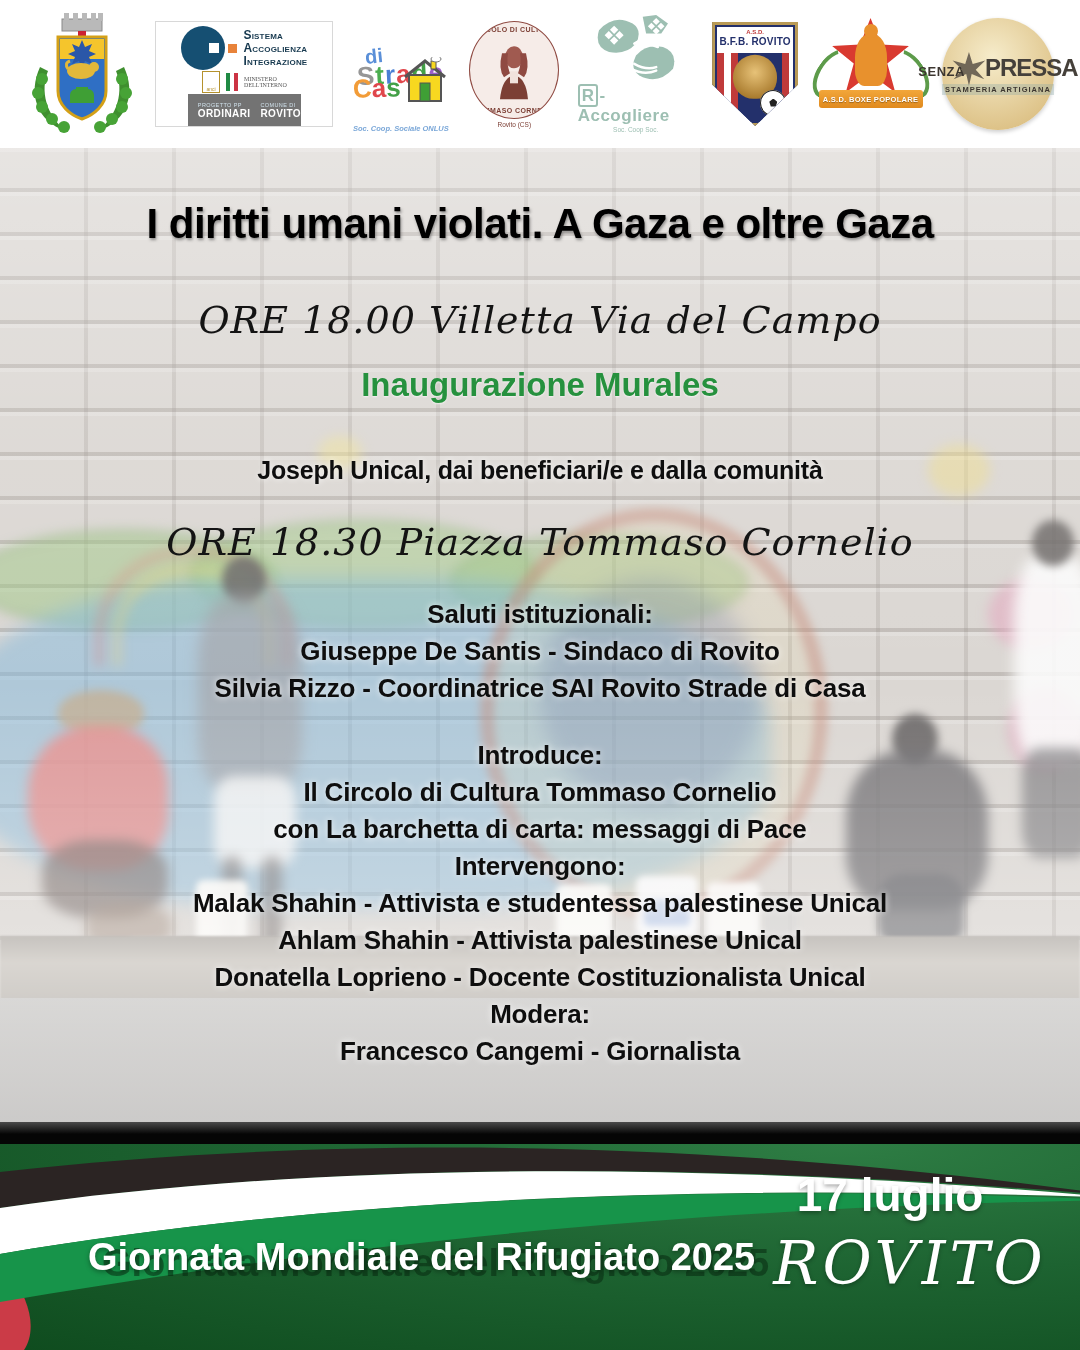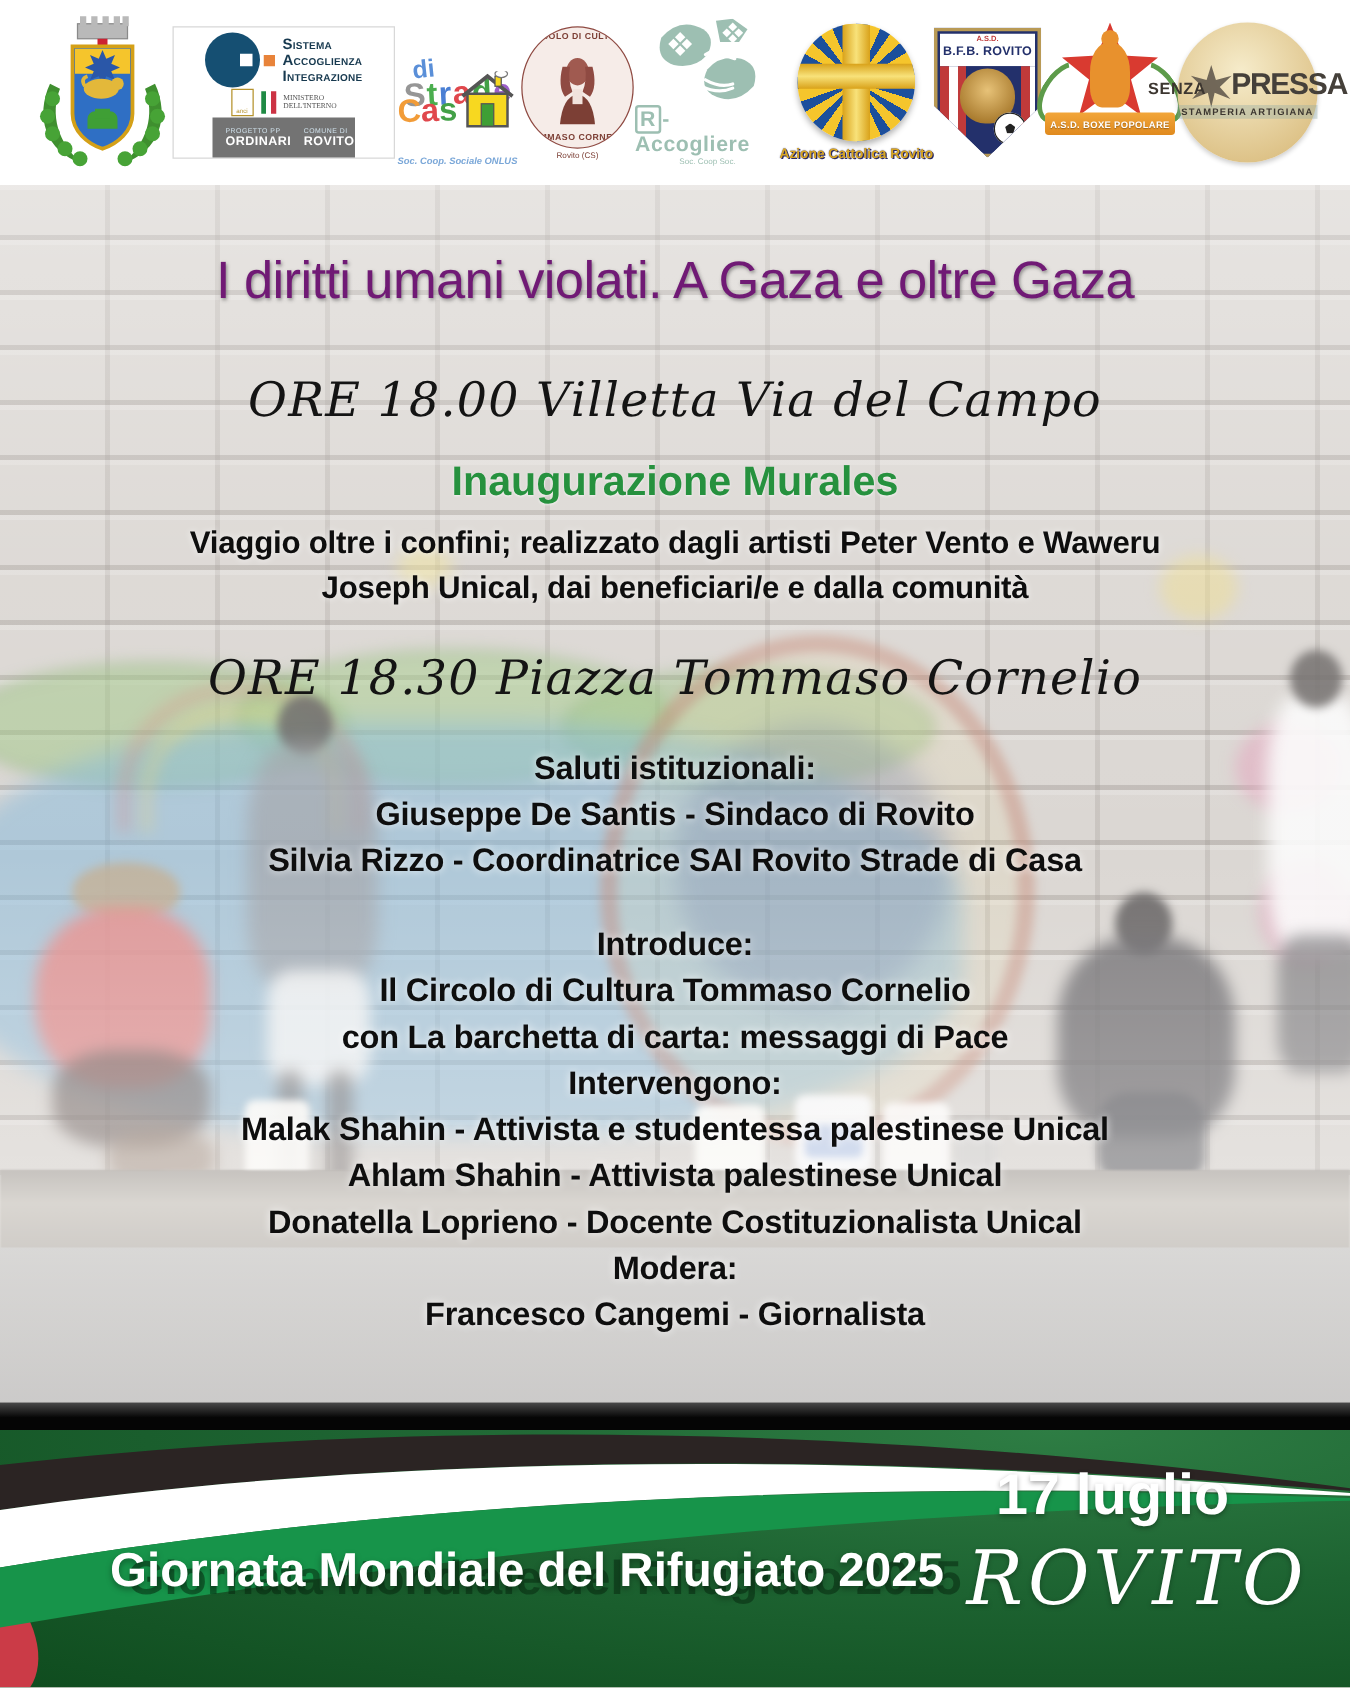--- a/index.html
+++ b/index.html
@@ -81,21 +81,21 @@
   .wall{position:absolute;inset:0;height:800px;background-color:#cac4be;
     background-image:
       repeating-linear-gradient(180deg,rgba(255,255,255,.18) 0 4px,transparent 4px 40px,rgba(110,100,92,.4) 40px 44px),
       repeating-linear-gradient(90deg,transparent 0 84px,rgba(110,100,92,.28) 84px 88px);}
   .ph{position:absolute;filter:blur(6px);}
   .curb{position:absolute;left:0;top:788px;width:100%;height:66px;background:linear-gradient(180deg,#8d867e,#b3aca2 40%,#9c958c);filter:blur(1px);}
   .asphalt{position:absolute;left:0;top:850px;width:100%;height:124px;background:linear-gradient(180deg,#b0aeab,#999693 70%,#8d8a88);}
   .overlay{position:absolute;inset:0;background:linear-gradient(180deg,rgba(255,255,255,.55),rgba(255,255,255,.38) 30%,rgba(255,255,255,.32) 55%,rgba(255,255,255,.5) 80%,rgba(255,255,255,.55));z-index:5;}
   
   .ptext{position:absolute;left:0;width:100%;text-align:center;z-index:10;color:#0e0e0e;}
-  .title{top:52px;font-size:42px;font-weight:normal;letter-spacing:-.5px;color:#701a75;text-shadow:1px 2px 3px rgba(70,70,70,.55);white-space:nowrap;}
+  .title{top:52px;font-size:42px;font-weight:bold;letter-spacing:-.5px;color:#000000;text-shadow:1px 2px 3px rgba(70,70,70,.55);white-space:nowrap;}
   .script{font-family:"DejaVu Serif","Liberation Serif",serif;font-style:italic;font-weight:500;color:#141414;}
   .script1{top:150px;font-size:38px;letter-spacing:1px;}
   .script2{top:372px;font-size:38px;letter-spacing:1px;}
   .greenhead{top:218px;font-size:33px;font-weight:bold;color:#26913E;text-shadow:0 1px 2px rgba(255,255,255,.7);}
   .mline{font-size:25px;font-weight:bold;letter-spacing:-.2px;text-shadow:0 0 6px rgba(255,255,255,.8);}
   .m1{top:272px;} .m2{top:308px;}
   .program{top:448px;display:flex;flex-direction:column;}
   .program .line{font-size:26px;font-weight:bold;line-height:37px;letter-spacing:-.2px;text-shadow:0 0 7px rgba(255,255,255,.85);}
   .program .line.gap-before{margin-top:30px;}
   
@@ -224,27 +224,20 @@
           <rect x="78" y="6" width="6" height="6"></rect>
         <rect x="70" y="14" width="6" height="6"></rect>
           <rect x="78" y="14" width="6" height="6"></rect>
       </g>
       <path d="M50 34 q14 -8 26 -4 M48 40 q16 -8 30 -2 M46 64 q16 8 30 2 M50 58 q14 8 26 4" stroke="#fff" stroke-width="3" fill="none" stroke-linecap="round"></path>
     </svg>
     <div class="racc-title"><span class="rbox">R</span><span>-Accogliere</span></div>
     <div class="racc-sub">Soc. Coop Soc.</div>
   </div>
 
-  <div class="logo azione">
-    <div class="az-circle">
-      <div class="az-cross-v"></div>
-        <div class="az-cross-h"></div>
-    </div>
-    <div class="az-label">Azione Cattolica Rovito</div>
-  </div>
 
   <div class="logo bfb">
     <div class="bfb-shield">
       <div class="bfb-band">
         <div class="bfb-asd">A.S.D.</div>
         <div class="bfb-name">B.F.B. ROVITO</div>
       </div>
       <div class="bfb-body"></div>
       <div class="bfb-lion"></div>
       <div class="bfb-ball"></div>
@@ -311,21 +304,20 @@
   <div class="ph" style="left:878px;top:726px;width:86px;height:74px;background:rgba(40,40,46,.78);border-radius:30%;filter:blur(4px);"></div>
   <div class="ph" style="left:176px;top:796px;width:26px;height:40px;background:rgba(96,138,66,.7);border-radius:40% 40% 20% 20%;filter:blur(3px);"></div>
 
   <div class="curb"></div>
   <div class="asphalt"></div>
   <div class="overlay"></div>
 
   <div class="ptext title">I diritti umani violati. A Gaza e oltre Gaza</div>
   <div class="ptext script script1">ORE 18.00 Villetta Via del Campo</div>
   <div class="ptext greenhead">Inaugurazione Murales</div>
-  <div class="ptext mline m1">Viaggio oltre i confini; realizzato dagli artisti Peter Vento e Waweru</div>
   <div class="ptext mline m2">Joseph Unical, dai beneficiari/e e dalla comunità</div>
   <div class="ptext script script2">ORE 18.30 Piazza Tommaso Cornelio</div>
 
   <div class="ptext program">
 
       <div class="line">Saluti istituzionali:</div>
 
       <div class="line">Giuseppe De Santis - Sindaco di Rovito</div>
 
       <div class="line">Silvia Rizzo - Coordinatrice SAI Rovito Strade di Casa</div>

